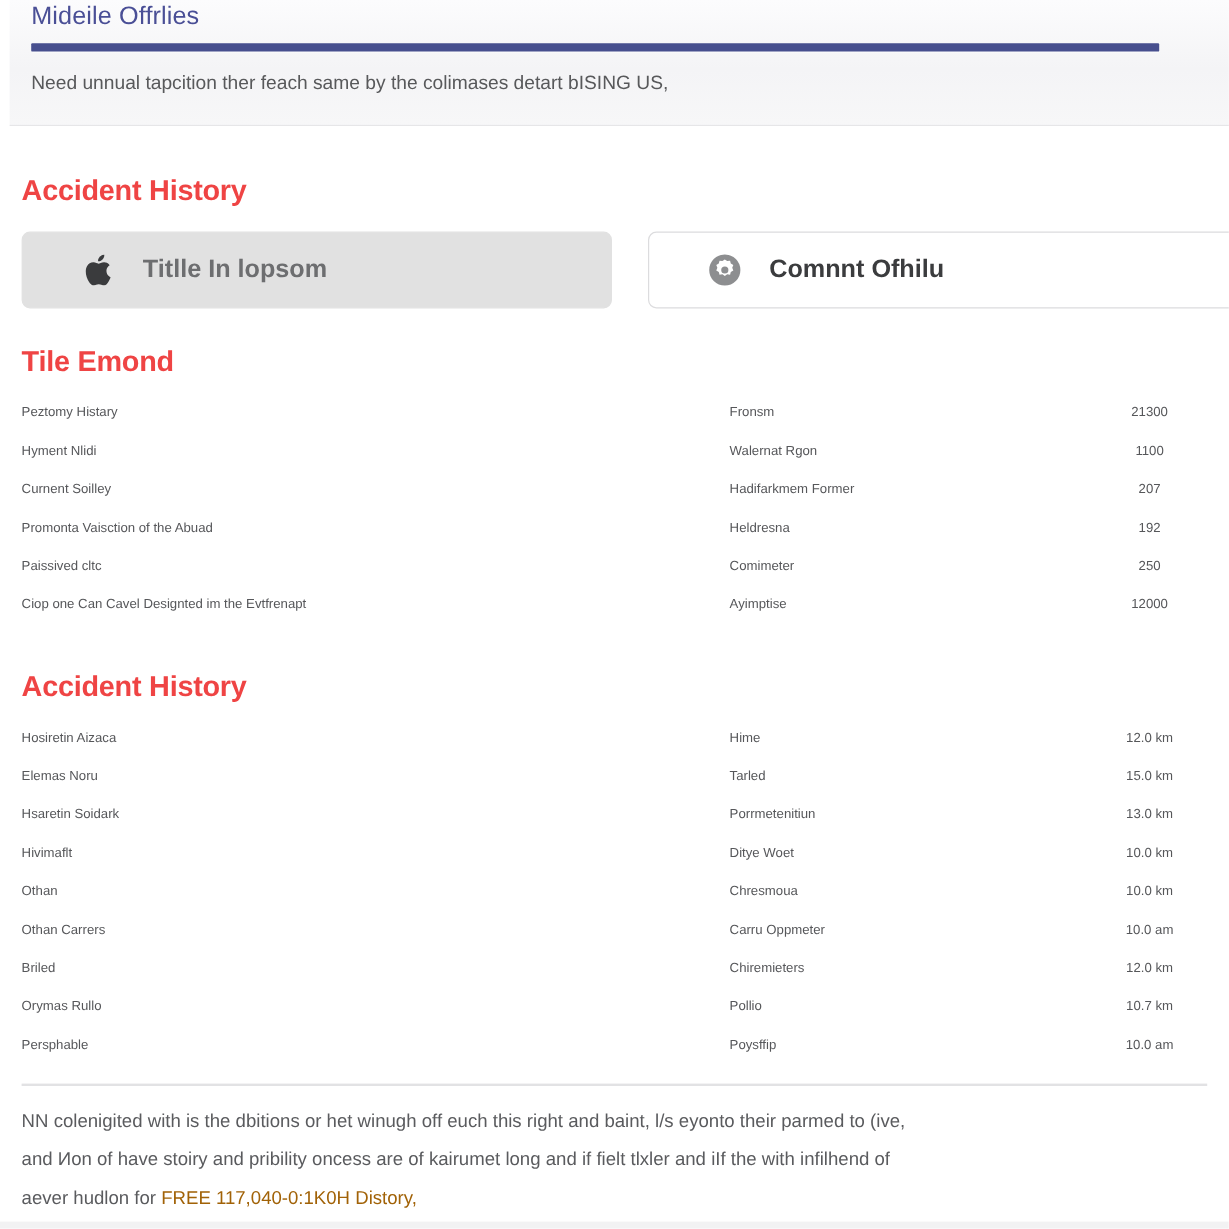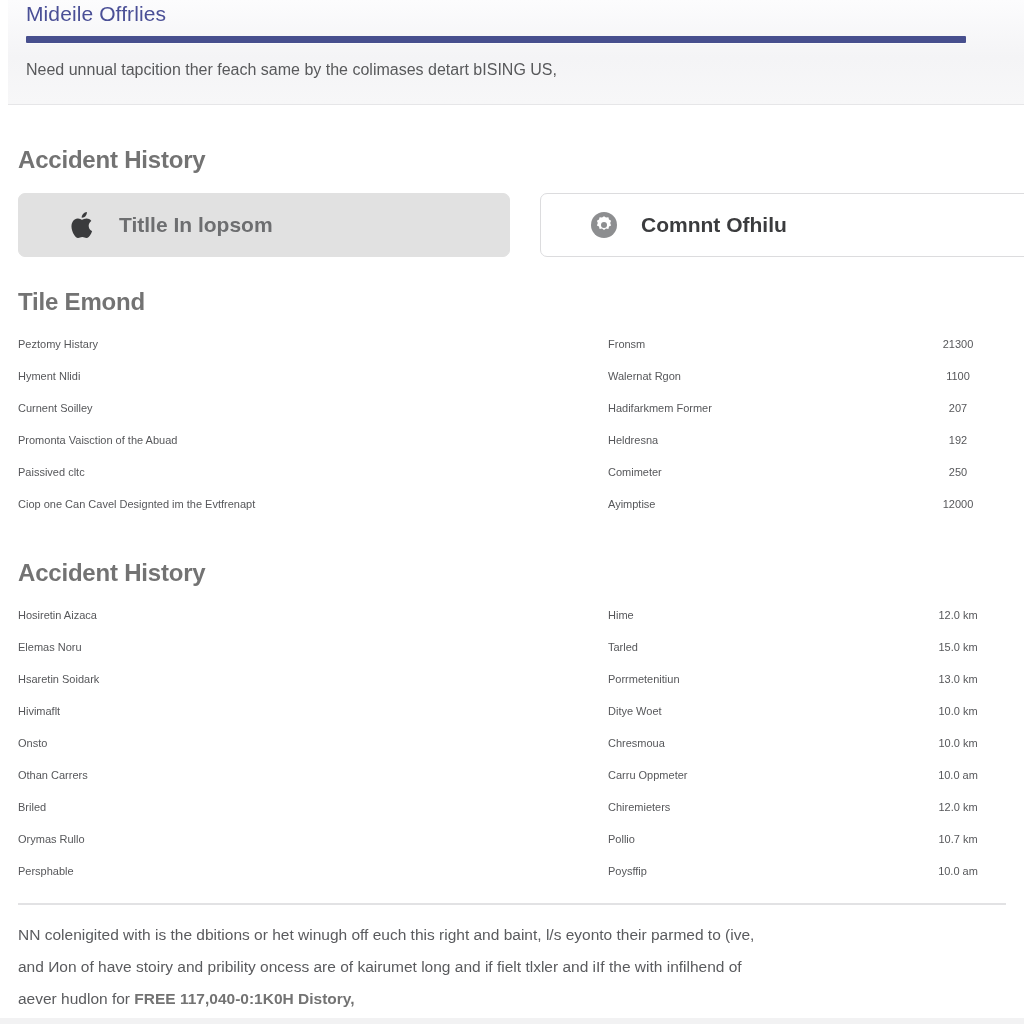--- a/index.html
+++ b/index.html
@@ -65,21 +65,21 @@
   .content {
     position: absolute;
     left: 0;
     top: 113px;
     width: 1024px;
   }
 
   .section-title {
     font-size: 24px;
     font-weight: 700;
-    color: #737373;
+    color: #ef4444;
     margin: 0;
     letter-spacing: -0.2px;
   }
   #accident-title-1 {
     position: absolute;
     left: 18px;
     top: 33px;
   }
 
   
@@ -195,22 +195,22 @@
   .footer-note {
     position: absolute;
     left: 18px;
     top: 919px;
     width: 990px;
     font-size: 15.5px;
     line-height: 32px;
     color: #5a5b5e;
   }
   .footer-note .hl {
-    color: #737373;
-    font-weight: 700;
+    color: #a16207;
+    font-weight: 400;
   }
   .bottom-edge {
     position: absolute;
     left: 0;
     top: 1018px;
     width: 1024px;
     height: 6px;
     background: #f2f2f3;
   }
 </style>
@@ -297,21 +297,21 @@
             <div class="row">
               <span>Elemas Noru</span>
             </div>
             <div class="row">
               <span>Hsaretin Soidark</span>
             </div>
             <div class="row">
               <span>Hivimaflt</span>
             </div>
             <div class="row">
-              <span>Onsto</span>
+              <span>Othan</span>
             </div>
             <div class="row">
               <span>Othan Carrers</span>
             </div>
             <div class="row">
               <span>Briled</span>
             </div>
             <div class="row">
               <span>Orymas Rullo</span>
             </div>

